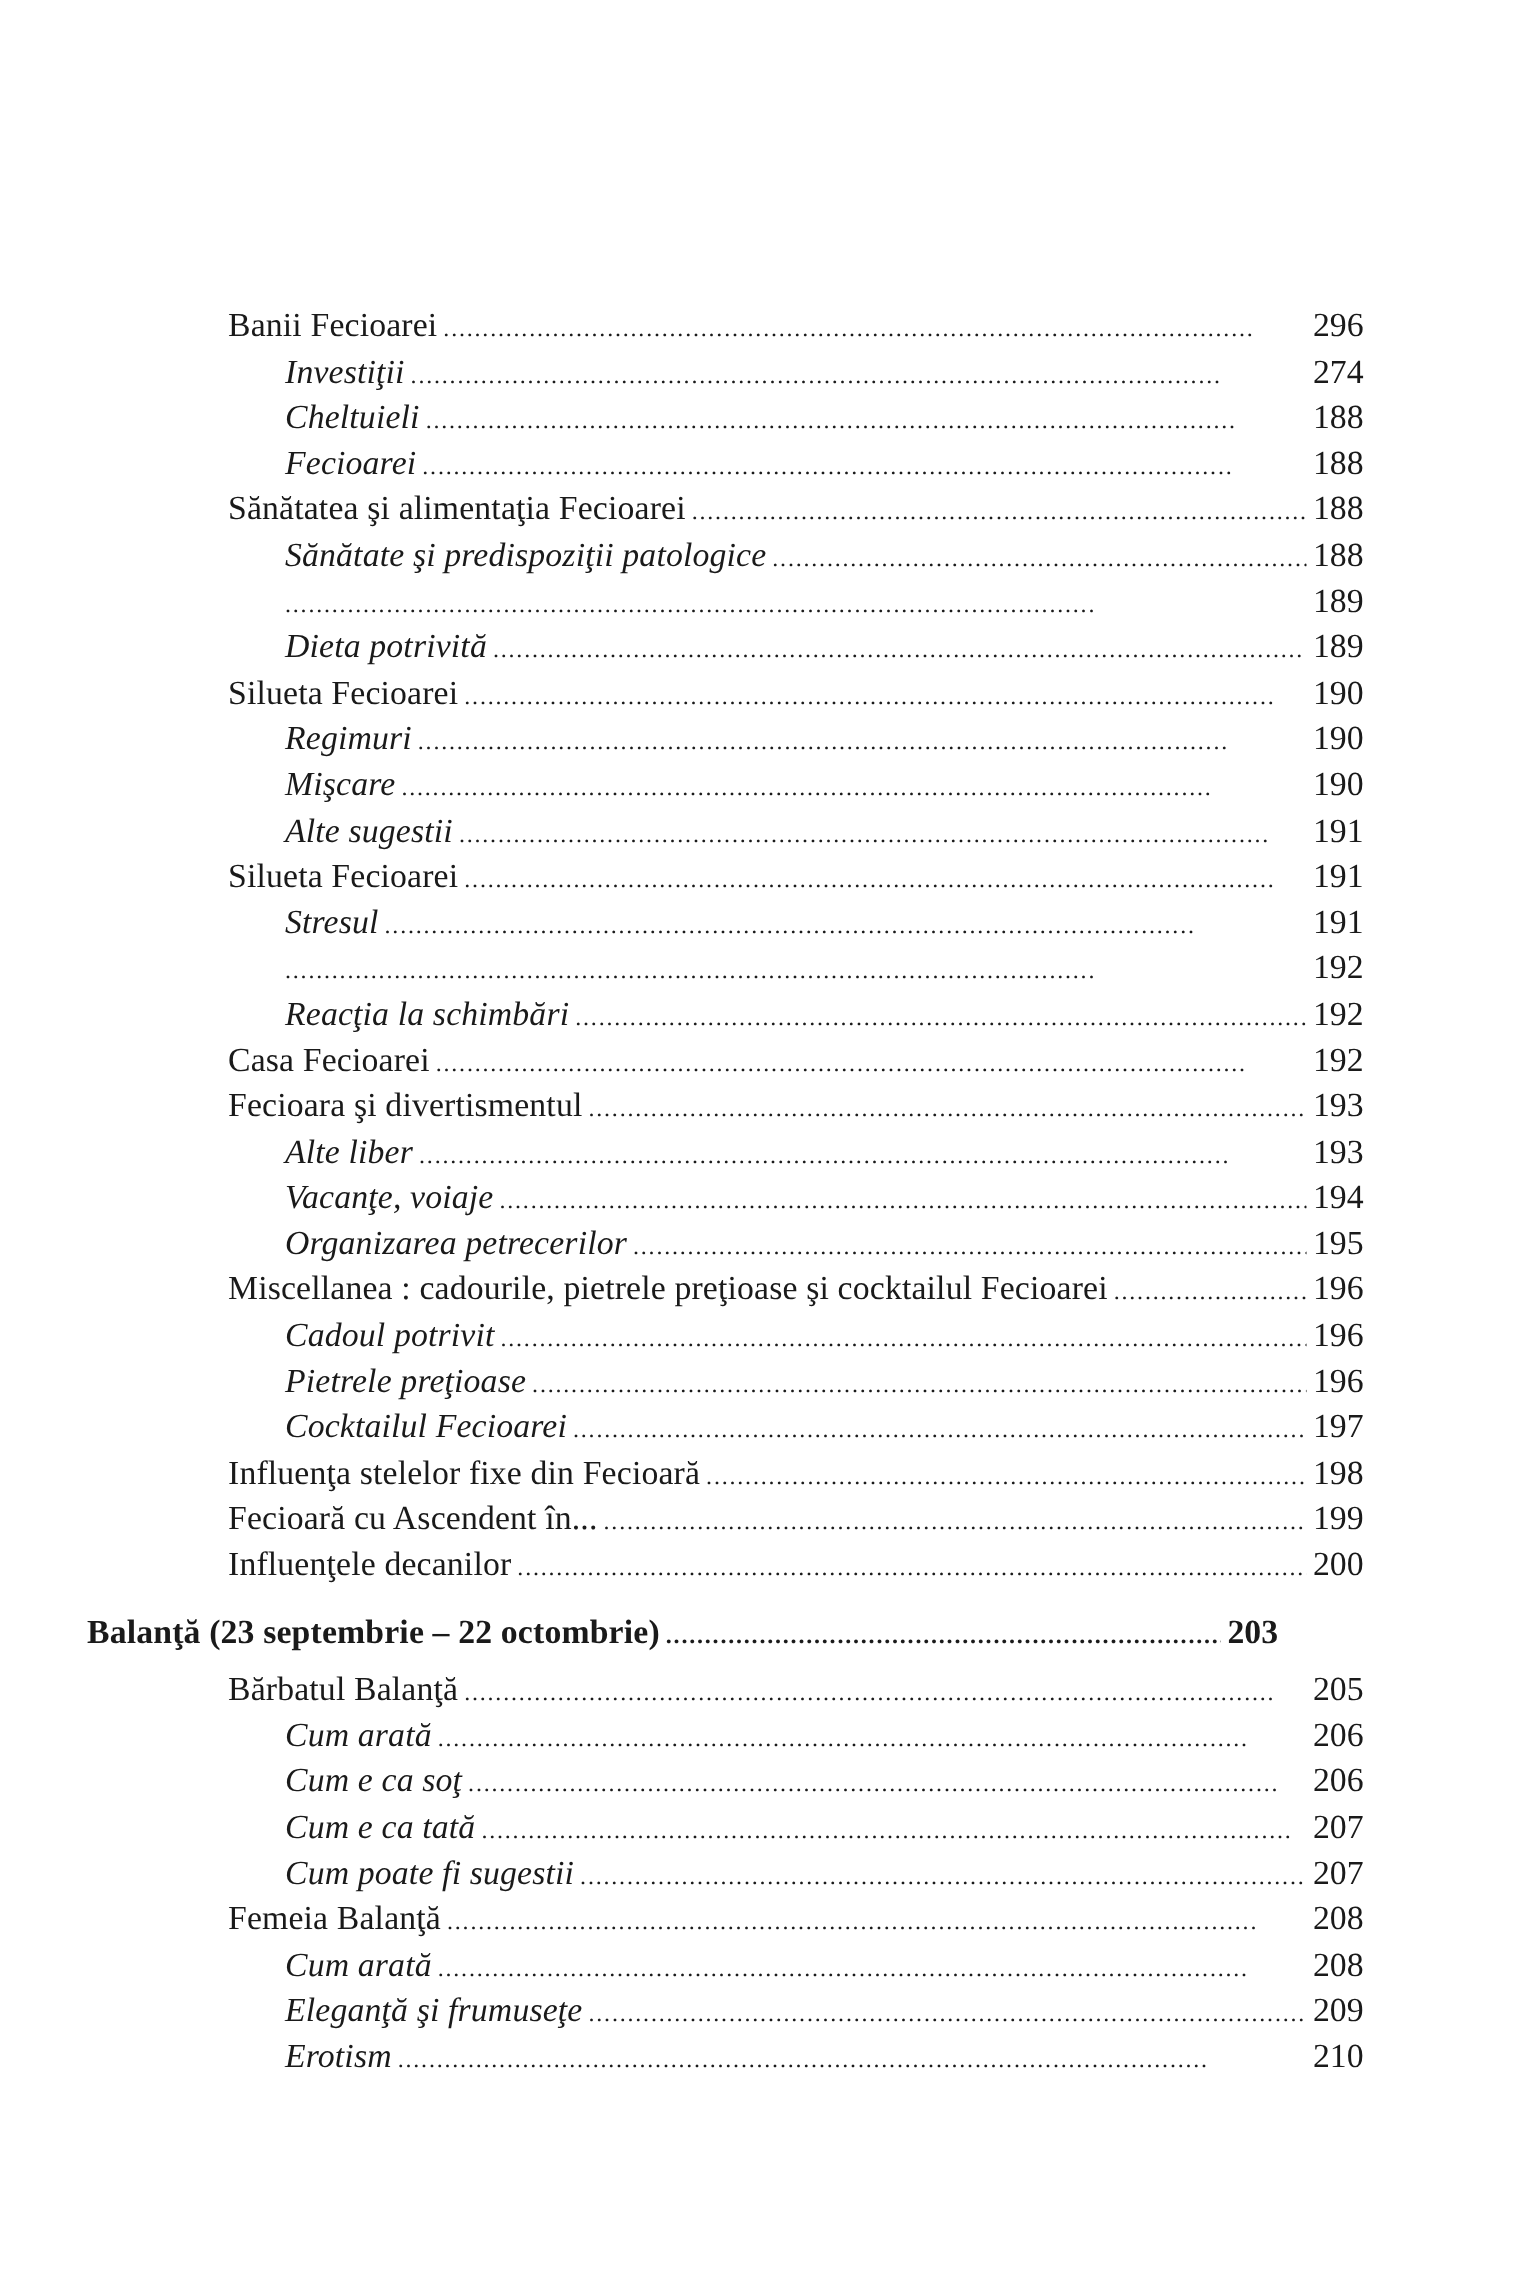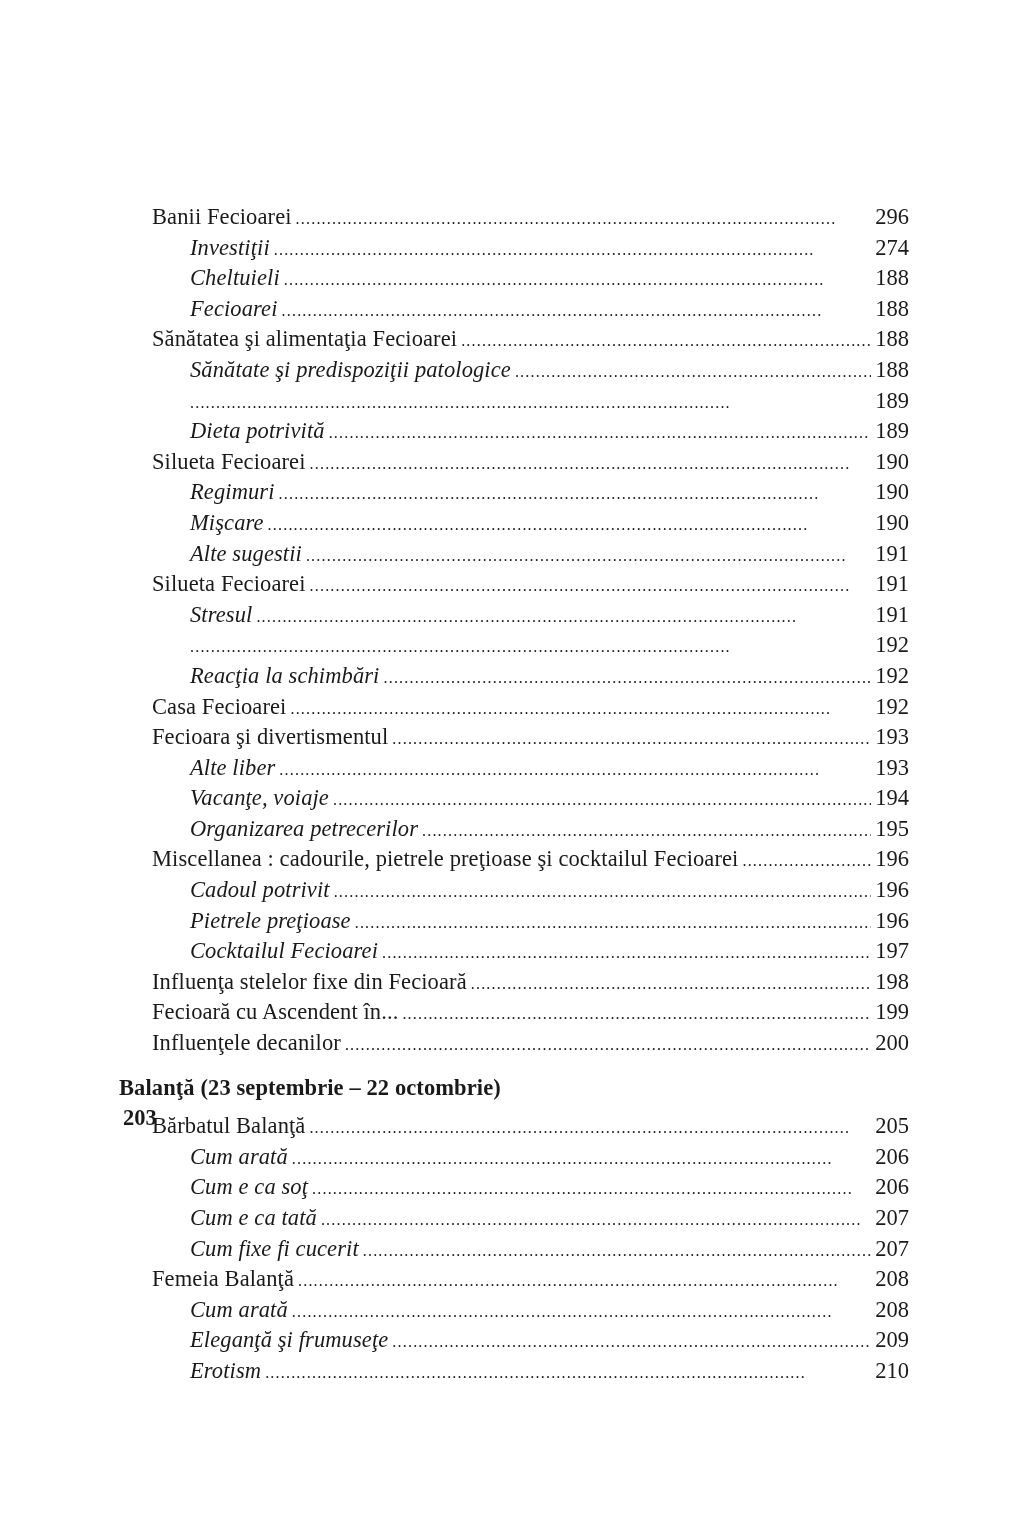--- a/index.html
+++ b/index.html
@@ -8,21 +8,21 @@
   .toc { position:absolute; left:0; top:202px; width:1024px; }
   .row { position:relative; height:30.6px; line-height:30.6px; font-size:22.5px;
          display:flex; align-items:baseline; }
   .row .lbl { white-space:nowrap; flex:0 0 auto; padding-right:4px; letter-spacing:0.1px; }
   .row .dots { flex:1 1 auto; overflow:hidden; white-space:nowrap; letter-spacing:3.2px; font-size:16px; }
   .row .dots::before { content:". . . . . . . . . . . . . . . . . . . . . . . . . . . . . . . . . . . . . . . . . . . . . . . . . . . . . . . . . . . . . . . . . . . . . . . . . . . . . . . . . . . . . . . . . . . . . . . . . . . . . . . ."; letter-spacing:-1.4px; }
   .row .pg { flex:0 0 auto; padding-left:4px; text-align:right; }
   .l1 { margin-left:152px; width:757px; }
   .l2 { margin-left:190px; width:719px; }
   .l2 .lbl { font-style:italic; }
-  .l0 { margin-left:119px; width:794px; font-weight:bold; margin-top:14px; margin-bottom:8px;flex-direction:column; }
+  .l0 { margin-left:58px; width:794px; font-weight:bold; margin-top:14px; margin-bottom:8px; }
 </style>
 </head>
 <body>
 
 <div class="toc" id="toc">
     <div class="row l1">
       <span class="lbl">Banii Fecioarei</span>
       <span class="dots"></span>
       <span class="pg">296</span>
     </div>
@@ -178,21 +178,21 @@
       <span class="lbl">Cum e ca soţ</span>
       <span class="dots"></span>
       <span class="pg">206</span>
     </div>
     <div class="row l2">
       <span class="lbl">Cum e ca tată</span>
       <span class="dots"></span>
       <span class="pg">207</span>
     </div>
     <div class="row l2">
-      <span class="lbl">Cum fixe fi cucerit</span>
+      <span class="lbl">Cum poate fi sugestii</span>
       <span class="dots"></span>
       <span class="pg">207</span>
     </div>
     <div class="row l1">
       <span class="lbl">Femeia Balanţă</span>
       <span class="dots"></span>
       <span class="pg">208</span>
     </div>
     <div class="row l2">
       <span class="lbl">Cum arată</span>

